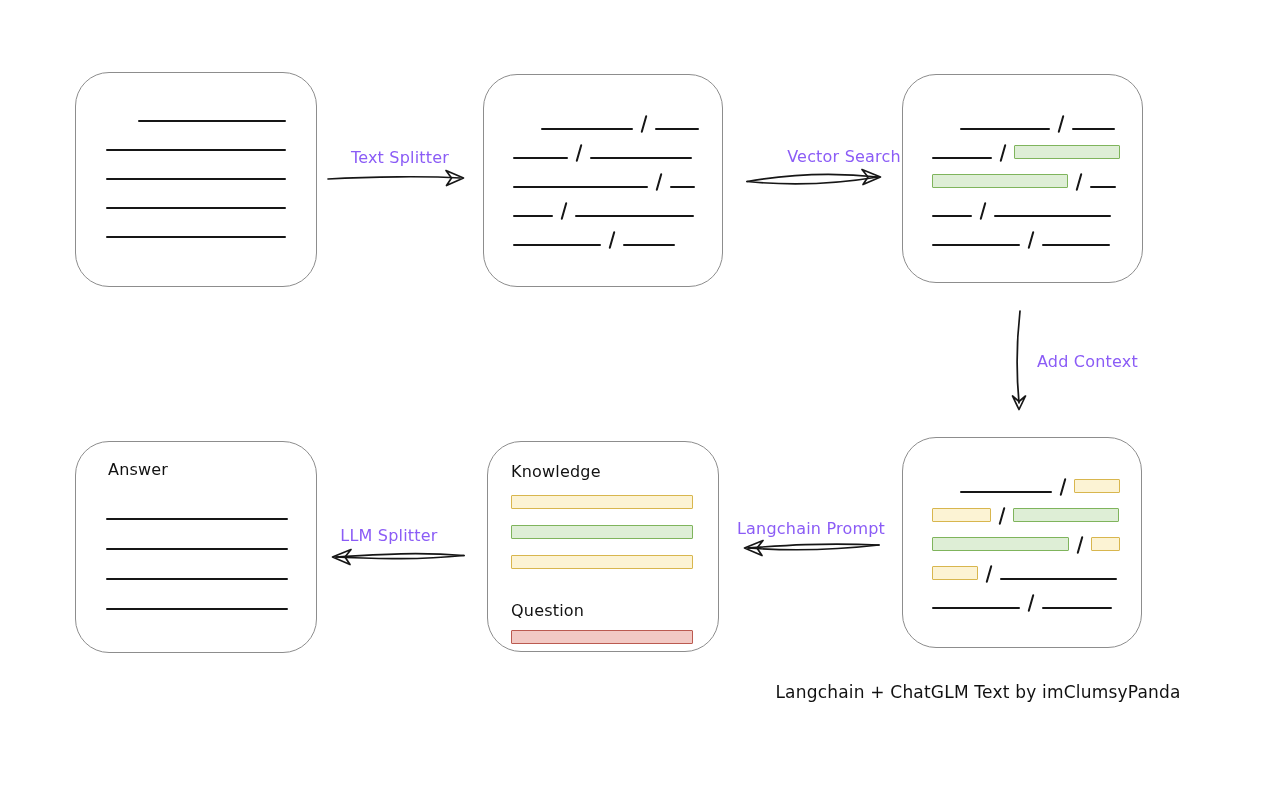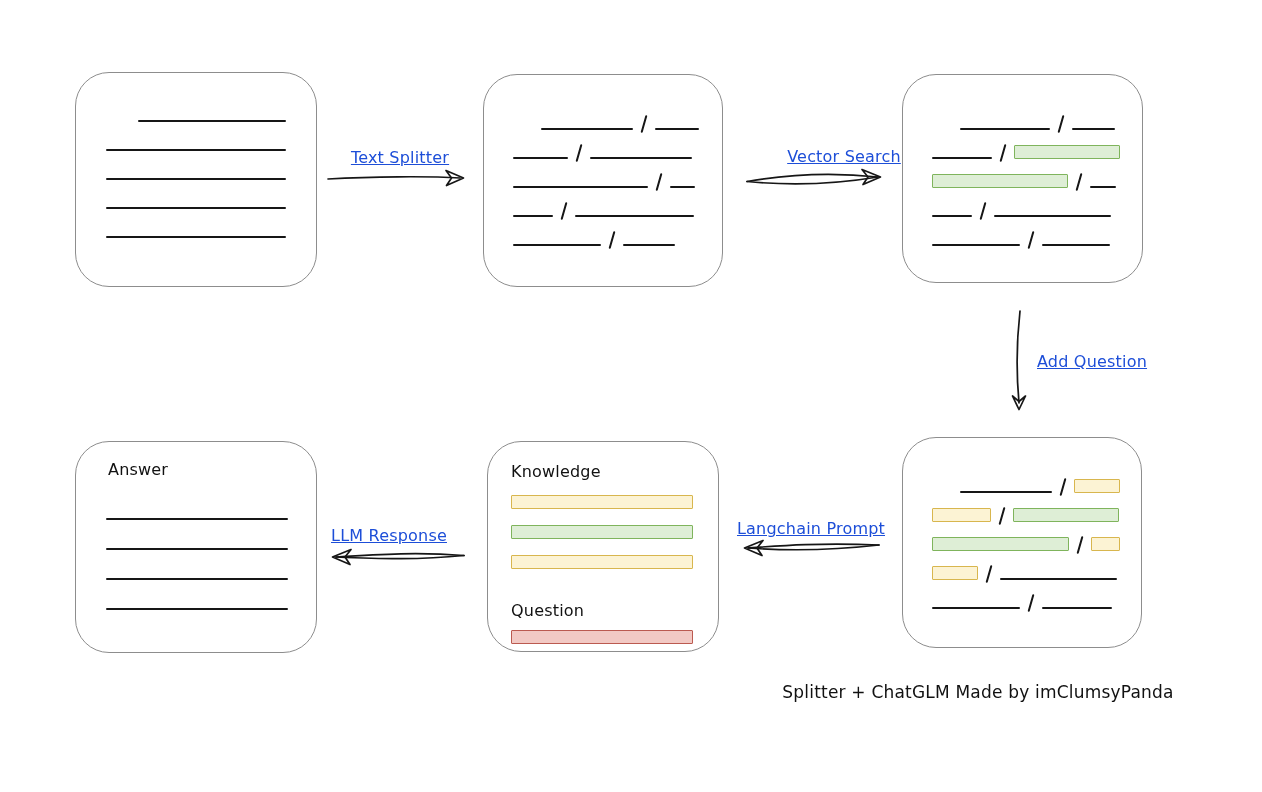--- a/index.html
+++ b/index.html
@@ -67,24 +67,23 @@
   .stack{margin-top:14px;}
   .stack.q{margin-top:10px;}
   .q-label{margin-top:16px;}
 
   .answer-inner{padding:18px 0 0 0;}
   .answer-inner .box-label{padding-left:32px;margin-bottom:10px;height:20px;}
 
   .arrow-label{
     position:absolute;
     font-size:16px;
-    color:#1d4ed8;
+    color:#8b5cf6;
     white-space:nowrap;
     letter-spacing:.2px;
-    text-decoration:underline;
   }
   .centered{transform:translateX(-50%);}
   .caption{
     position:absolute;
     font-size:17px;
     color:#111111;
     white-space:nowrap;
     letter-spacing:.2px;
   }
   svg.arrows{position:absolute;left:0;top:0;pointer-events:none;}
@@ -247,25 +246,25 @@
           </div>
           <div class="row">
             <span class="seg line" style="width: 182px;"></span>
           </div>
         </div>
     </div>
   </div>
 
   <div class="arrow-label centered" style="left:400px;top:148px;">Text Splitter</div>
   <div class="arrow-label centered" style="left:844px;top:147px;">Vector Search</div>
-  <div class="arrow-label" style="left:1037px;top:352px;">Add Question</div>
+  <div class="arrow-label" style="left:1037px;top:352px;">Add Context</div>
   <div class="arrow-label centered" style="left:811px;top:519px;">Langchain Prompt</div>
-  <div class="arrow-label centered" style="left:389px;top:526px;">LLM Response</div>
-
-  <div class="caption centered" style="left:978px;top:682px;">Splitter + ChatGLM Made by imClumsyPanda</div>
+  <div class="arrow-label centered" style="left:389px;top:526px;">LLM Splitter</div>
+
+  <div class="caption centered" style="left:978px;top:682px;">Langchain + ChatGLM Text by imClumsyPanda</div>
 
   <svg class="arrows" width="1262" height="792" viewBox="0 0 1262 792">
     <g>
       <path d="M328,179 C372,176.5 428,176 460,178"></path>
       <path d="M446,170.5 L463.5,178 L446.5,185.5 L451.5,178 Z"></path>
     </g>
     <g>
       <path d="M747,181.5 C798,172.5 845,173.5 878,177"></path>
       <path d="M747,181.5 C798,186.5 845,182.5 878,177"></path>
       <path d="M862,169.5 L880.5,177 L863,184.5 L868,177 Z"></path>

